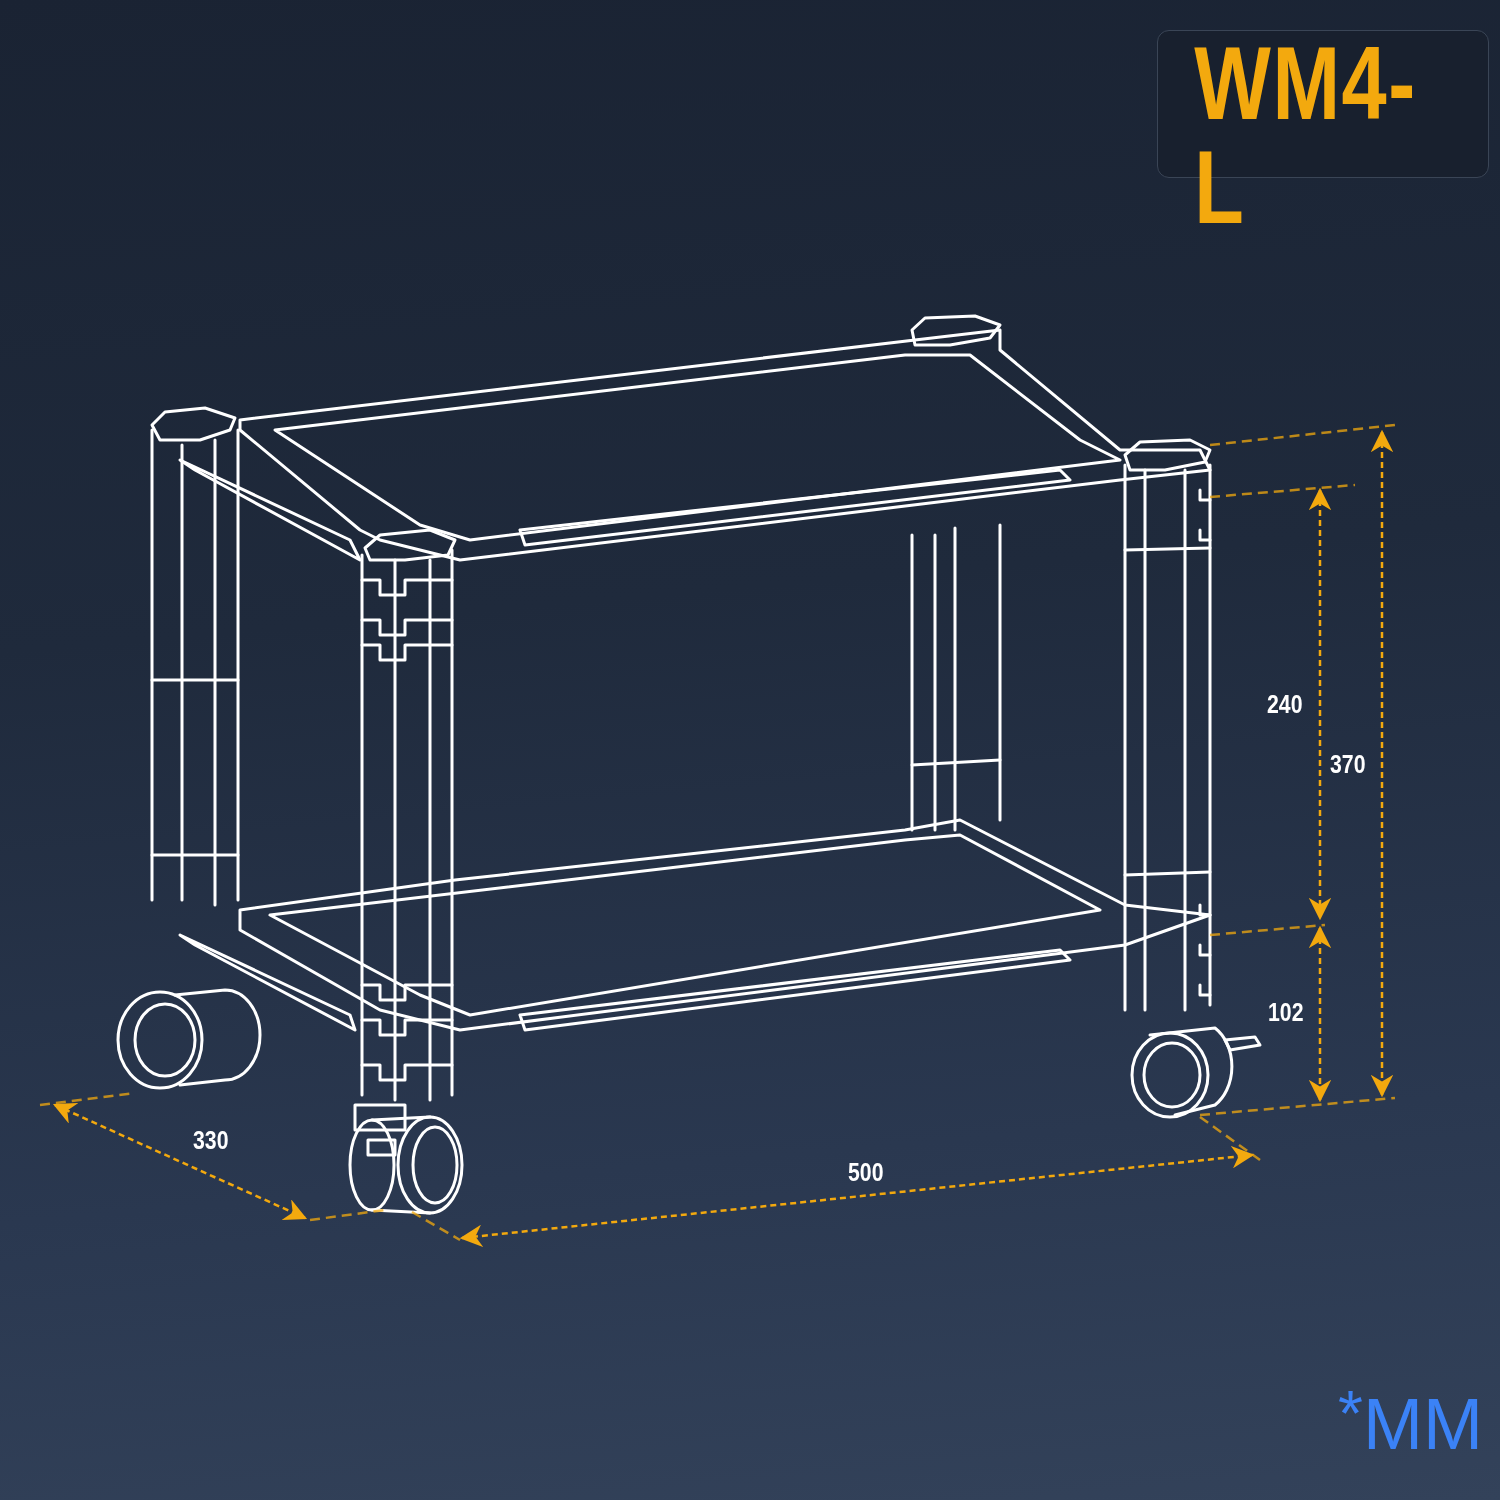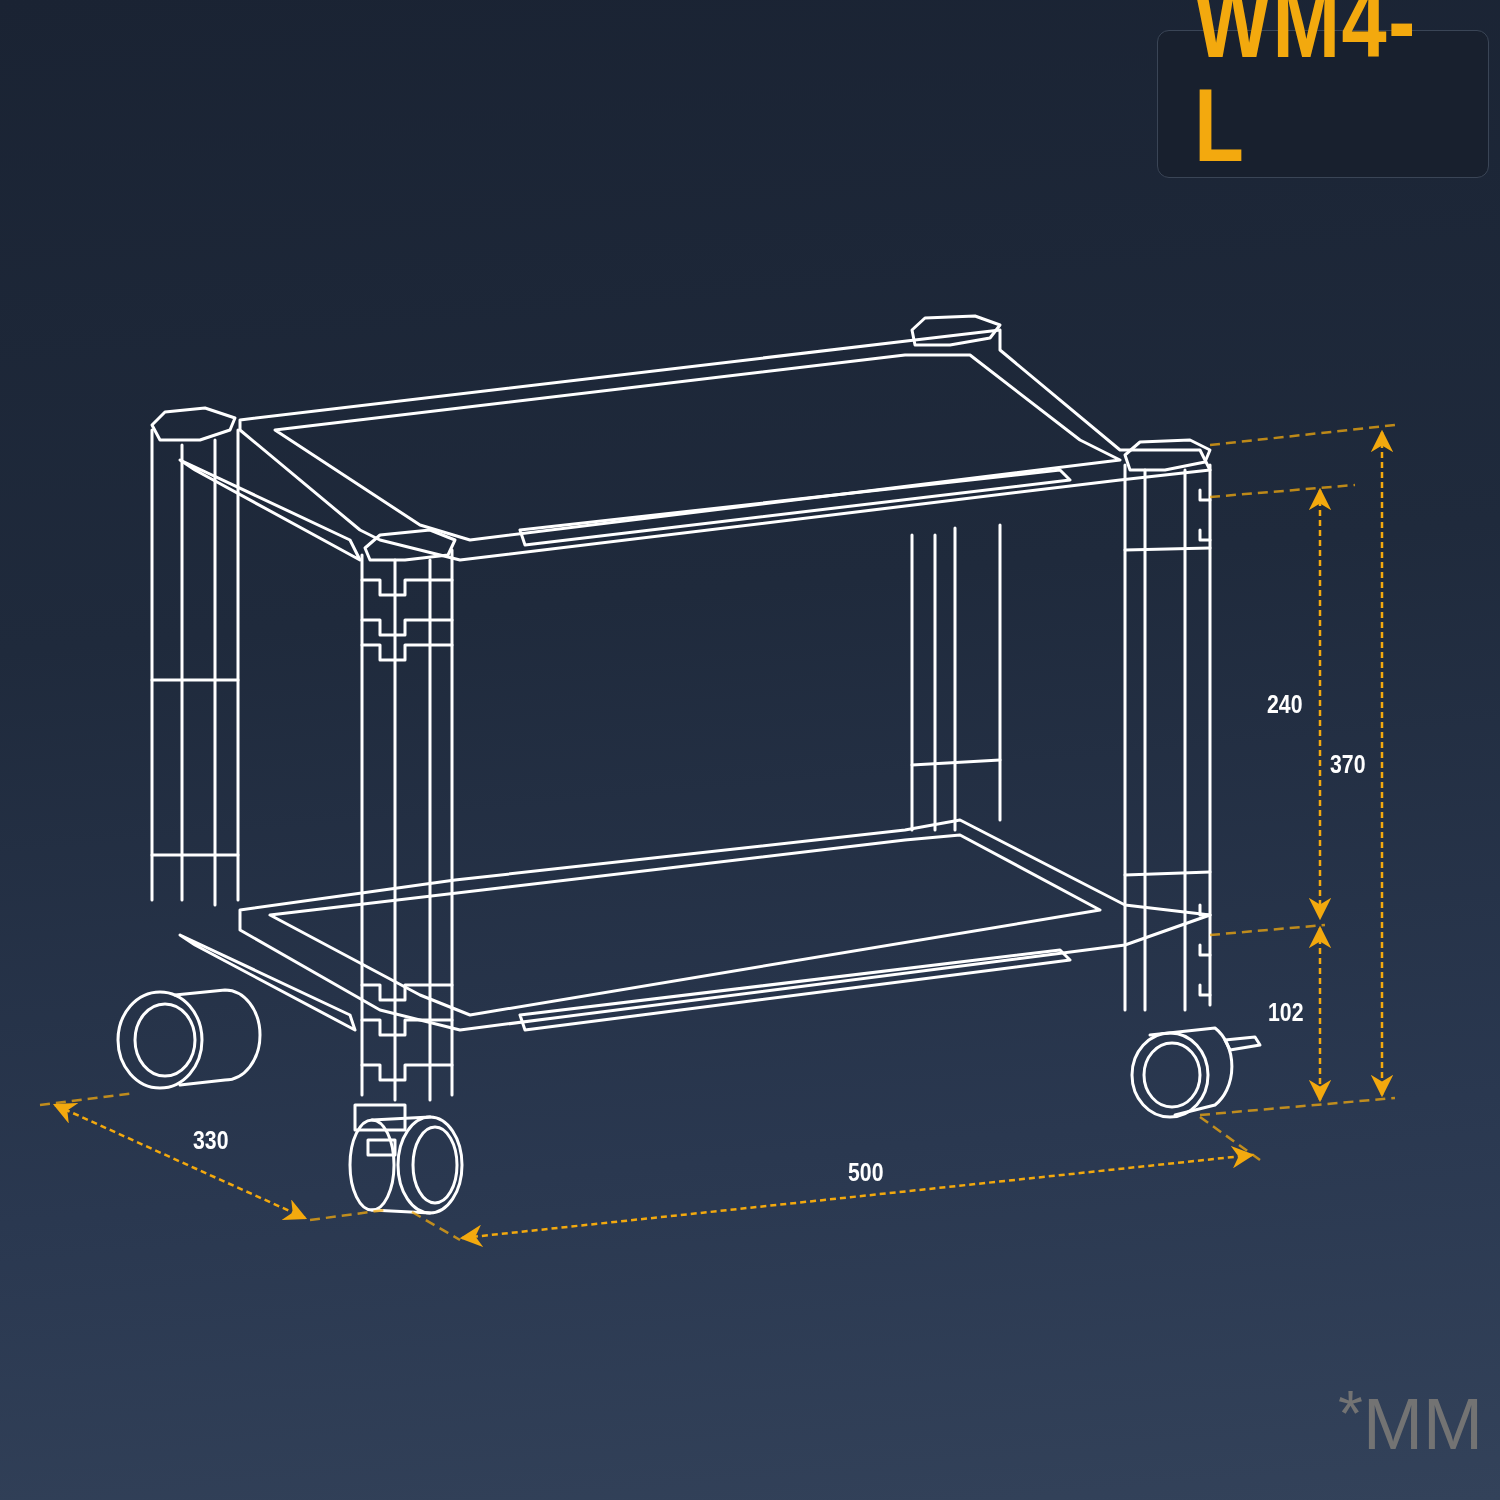--- a/index.html
+++ b/index.html
@@ -5,36 +5,36 @@
   html, body { margin: 0; padding: 0; }
   body {
     width: 1500px; height: 1500px; overflow: hidden; position: relative;
     background: linear-gradient(175deg, #1a2333 0%, #1f2a3c 40%, #2a3850 75%, #33425a 100%);
     font-family: "Liberation Sans", sans-serif;
   }
   .model-badge {
     position: absolute; left: 1157px; top: 30px; width: 330px; height: 146px;
     border: 1.5px solid #3a4556; border-radius: 12px;
     background: rgba(24, 32, 45, 0.85);
-    display: flex; align-items: flex-end; justify-content: center;
+    display: flex; align-items: flex-start; justify-content: center;
   }
   .model-text {
     color: #f3a90e; font-weight: bold; font-size: 104px; letter-spacing: 2px;
     font-family: "Liberation Sans", sans-serif;
     transform: scaleX(0.78); transform-origin: center;
     line-height: 1;
   }
   svg.drawing { position: absolute; left: 0; top: 0; }
   .dim-label {
     position: absolute; color: #ffffff; font-weight: bold; font-size: 25px;
     font-family: "Liberation Sans", sans-serif; transform: scaleX(0.85);
     transform-origin: left center;
   }
   .unit-note {
-    position: absolute; left: 1338px; top: 1388px; color: #737373;
+    position: absolute; left: 1338px; top: 1388px; color: #3b82f6;
     font-size: 72px; font-family: "Liberation Sans", sans-serif; line-height: 1;
   }
   .unit-note .star { font-size: 64px; vertical-align: top; position: relative; top: -6px; }
 </style>
 </head>
 <body>
 
 <div class="model-badge">
   <span class="model-text">WM4-L</span>
 </div>

